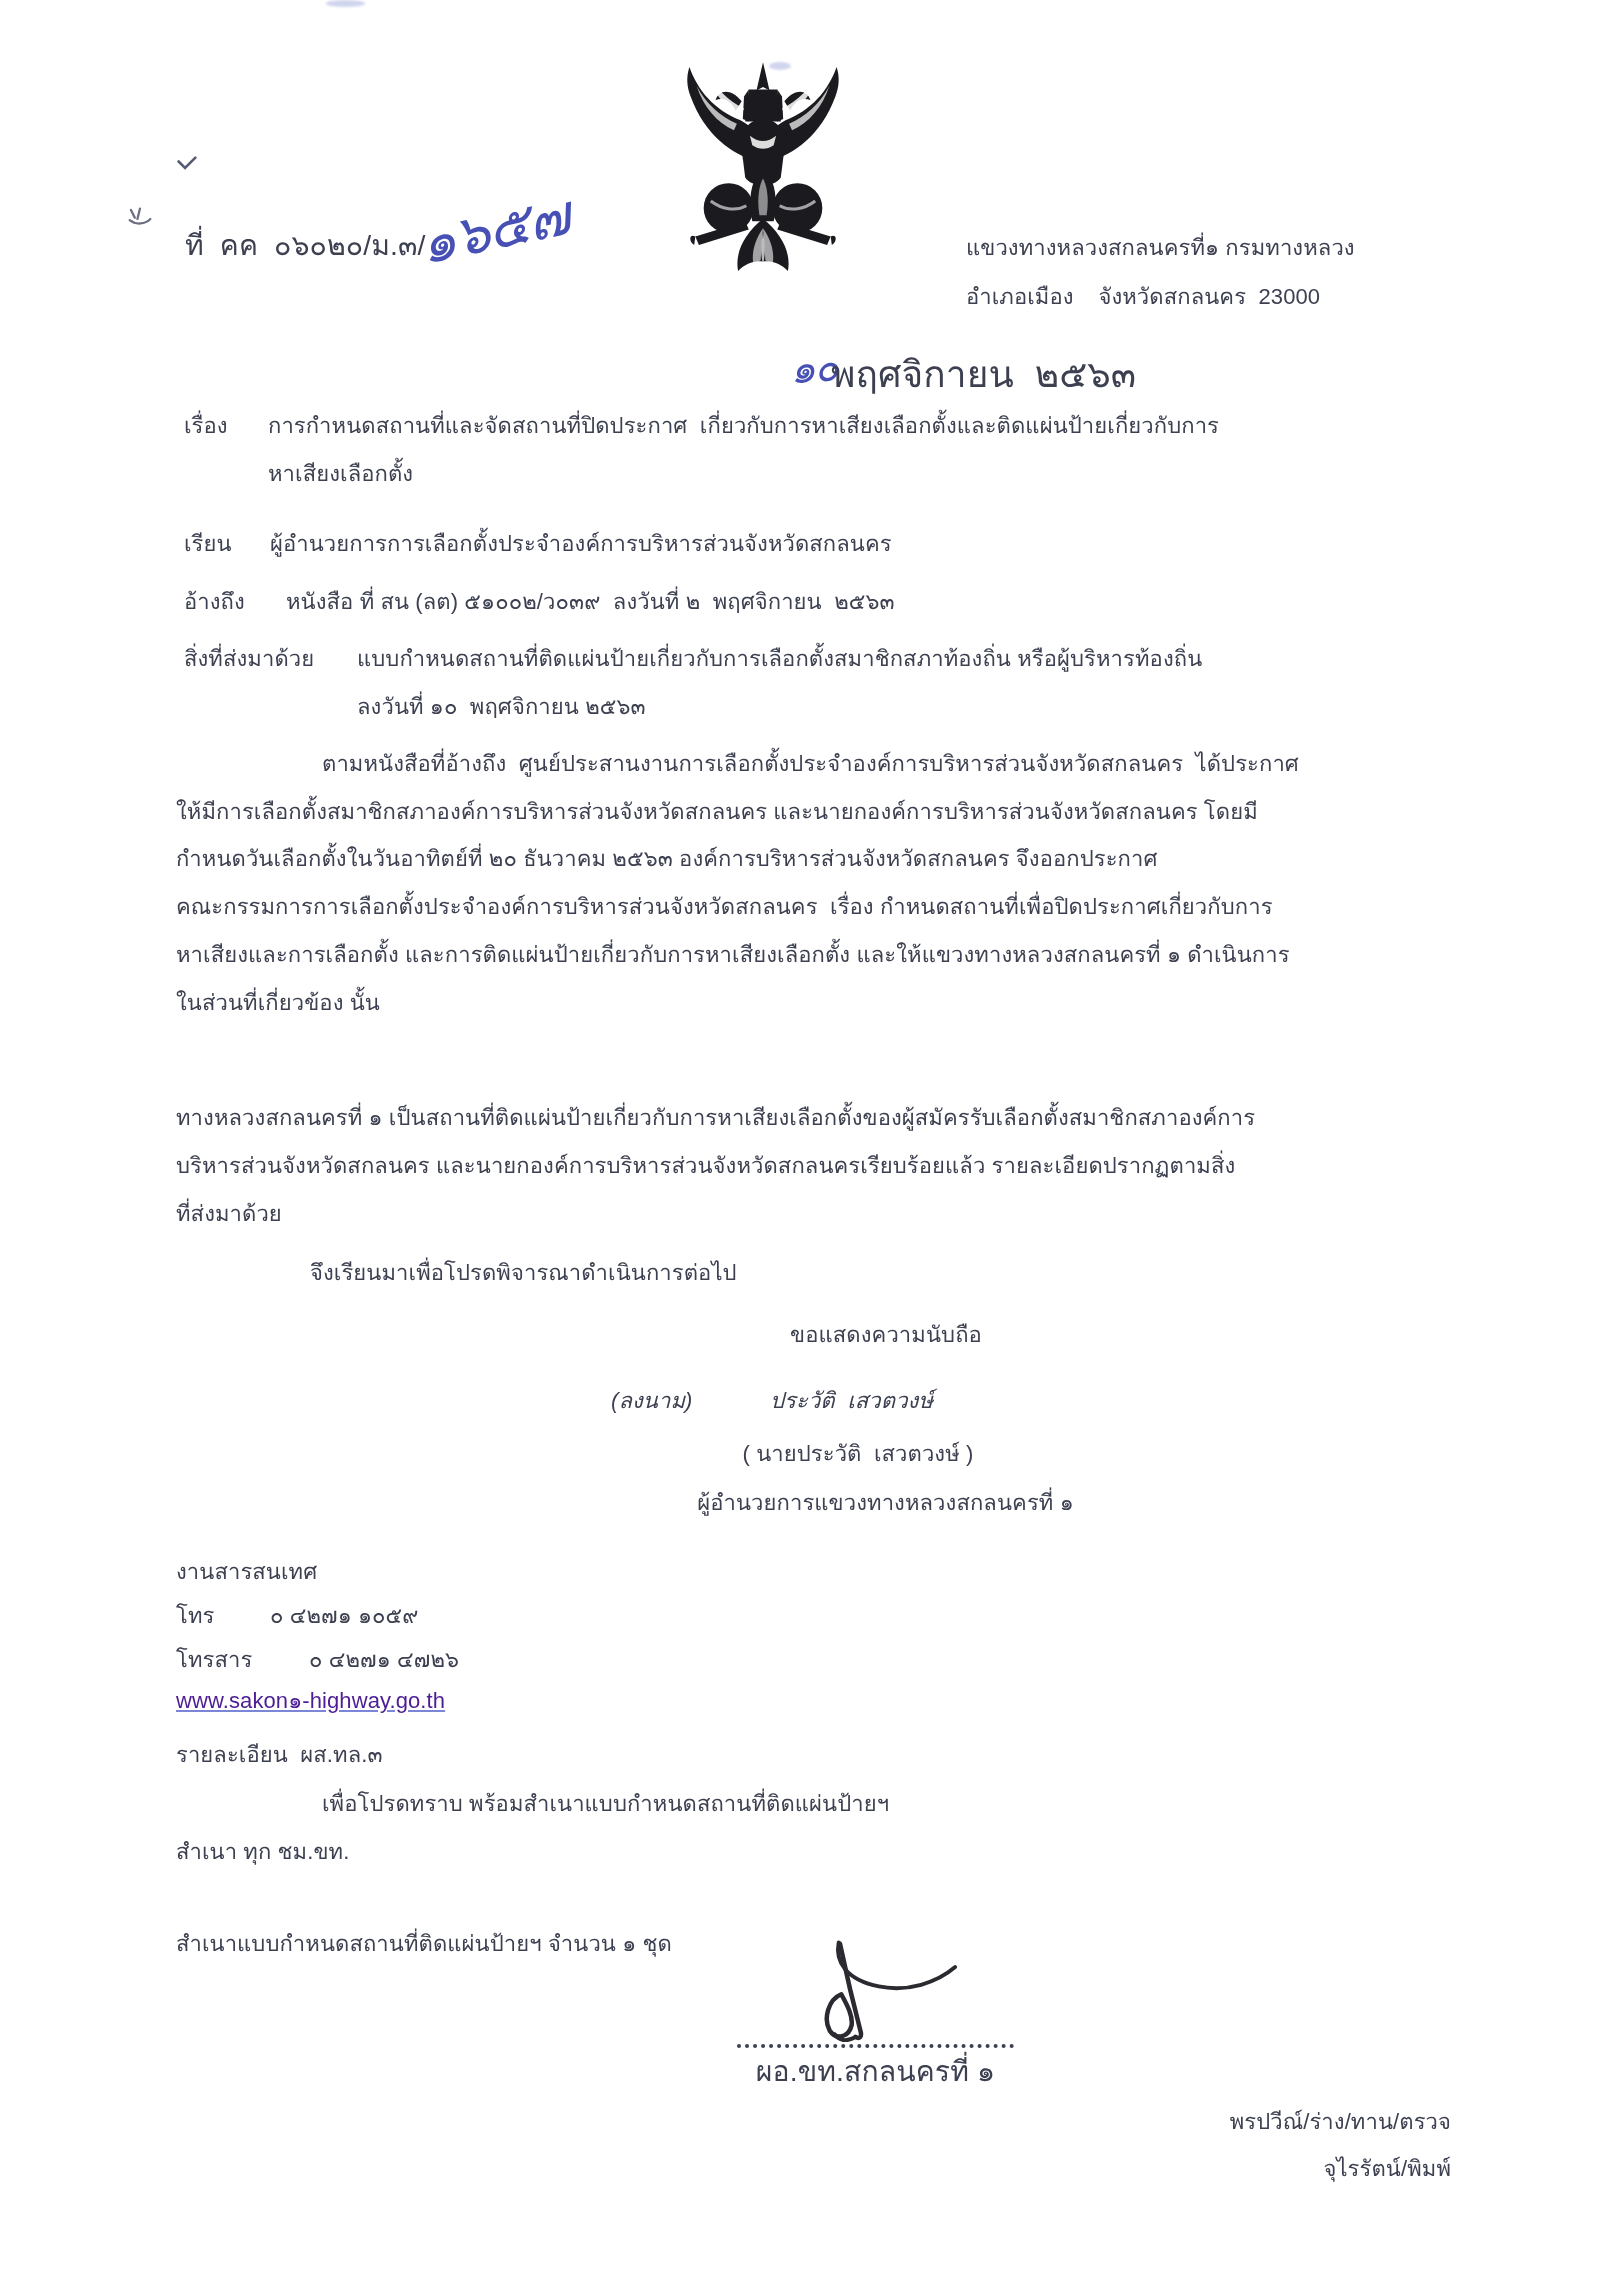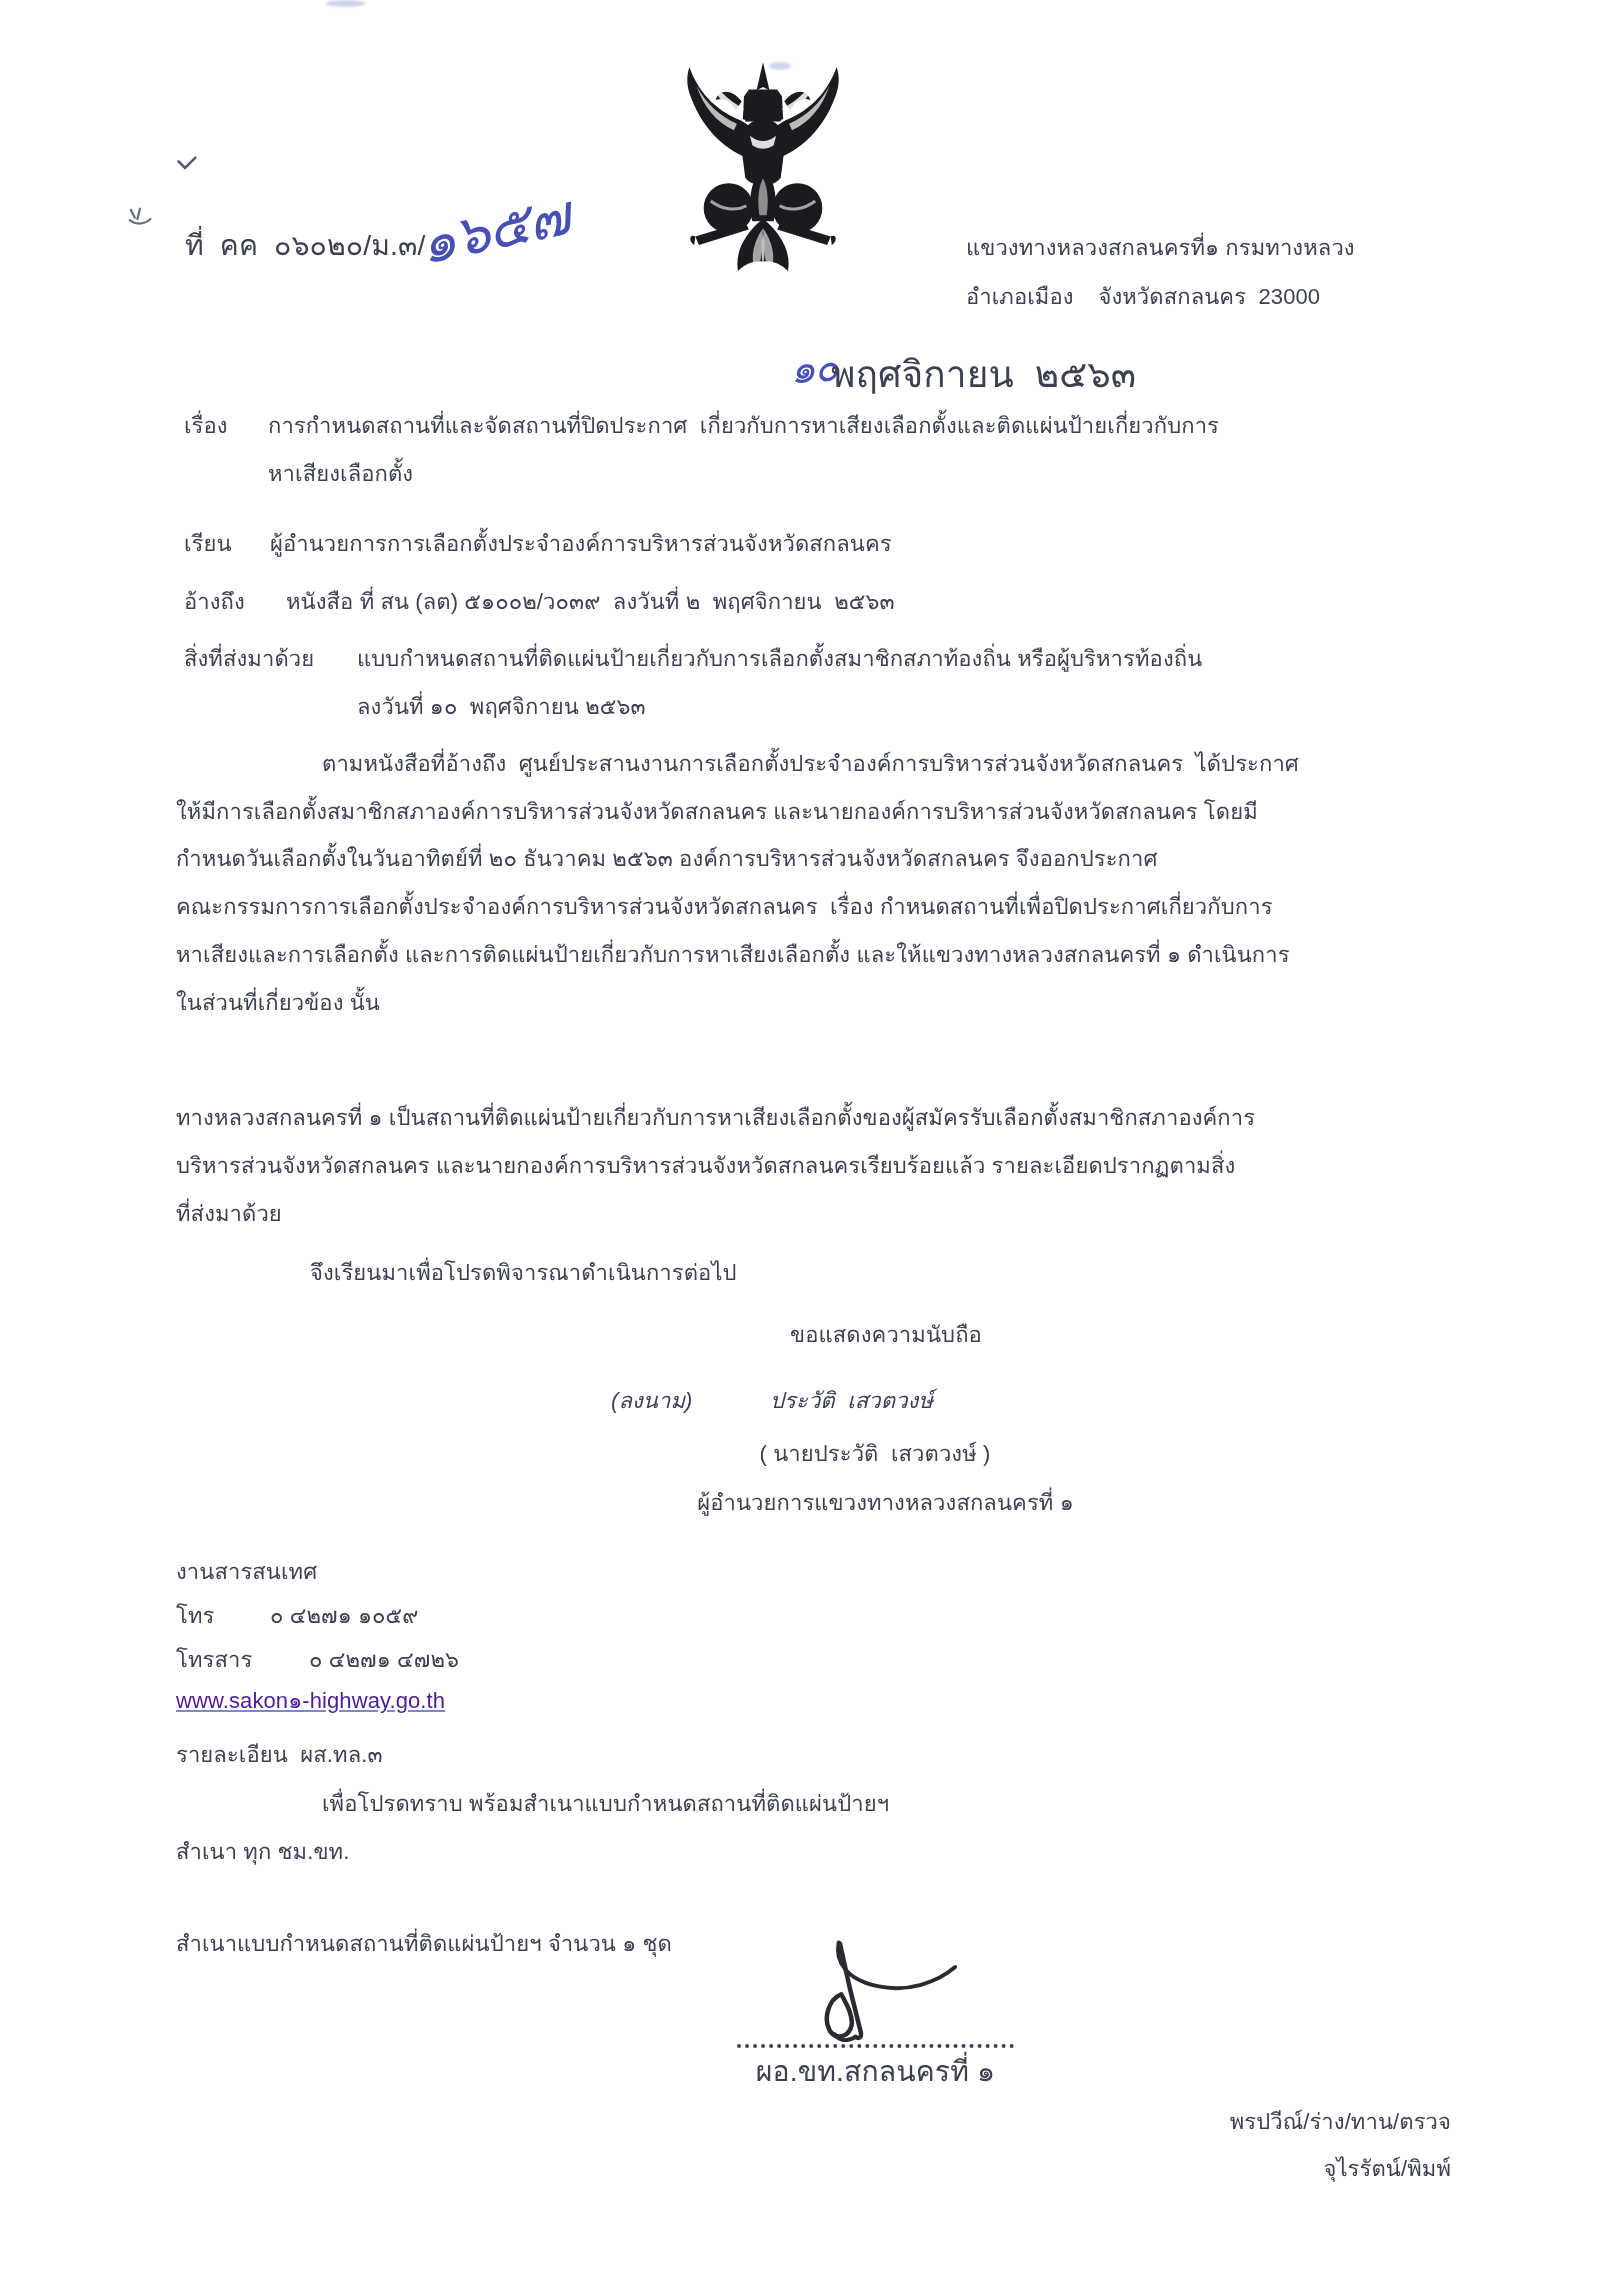--- a/index.html
+++ b/index.html
@@ -147,21 +147,21 @@
 
   <div class="t" style="left:176px;top:1104px">ทางหลวงสกลนครที่ ๑ เป็นสถานที่ติดแผ่นป้ายเกี่ยวกับการหาเสียงเลือกตั้งของผู้สมัครรับเลือกตั้งสมาชิกสภาองค์การ</div>
   <div class="t" style="left:176px;top:1152px">บริหารส่วนจังหวัดสกลนคร และนายกองค์การบริหารส่วนจังหวัดสกลนครเรียบร้อยแล้ว รายละเอียดปรากฏตามสิ่ง</div>
   <div class="t" style="left:176px;top:1200px">ที่ส่งมาด้วย</div>
 
   <div class="t" style="left:310px;top:1259px">จึงเรียนมาเพื่อโปรดพิจารณาดำเนินการต่อไป</div>
 
   <div class="t center" style="left:679px;top:1321px;width:414px">ขอแสดงความนับถือ</div>
   <div class="t italic" style="left:611px;top:1387px">(ลงนาม)</div>
   <div class="t italic" style="left:770px;top:1387px">ประวัติ  เสวตวงษ์</div>
-  <div class="t center" style="left:668px;top:1440px;width:414px">( นายประวัติ  เสวตวงษ์ )</div>
+  <div class="t center" style="left:651px;top:1440px;width:414px">( นายประวัติ  เสวตวงษ์ )</div>
   <div class="t center" style="left:614px;top:1489px;width:543px">ผู้อำนวยการแขวงทางหลวงสกลนครที่ ๑</div>
 
   <div class="t" style="left:176px;top:1558px">งานสารสนเทศ</div>
   <div class="t" style="left:176px;top:1602px">โทร</div>
   <div class="t" style="left:270px;top:1602px">๐ ๔๒๗๑ ๑๐๕๙</div>
   <div class="t" style="left:176px;top:1646px">โทรสาร</div>
   <div class="t" style="left:309px;top:1646px">๐ ๔๒๗๑ ๔๗๒๖</div>
   <div class="t link" style="left:176px;top:1687px">www.sakon๑-highway.go.th</div>
   <div class="t" style="left:176px;top:1741px">รายละเอียน  ผส.ทล.๓</div>
   <div class="t" style="left:322px;top:1790px">เพื่อโปรดทราบ พร้อมสำเนาแบบกำหนดสถานที่ติดแผ่นป้ายฯ</div>

